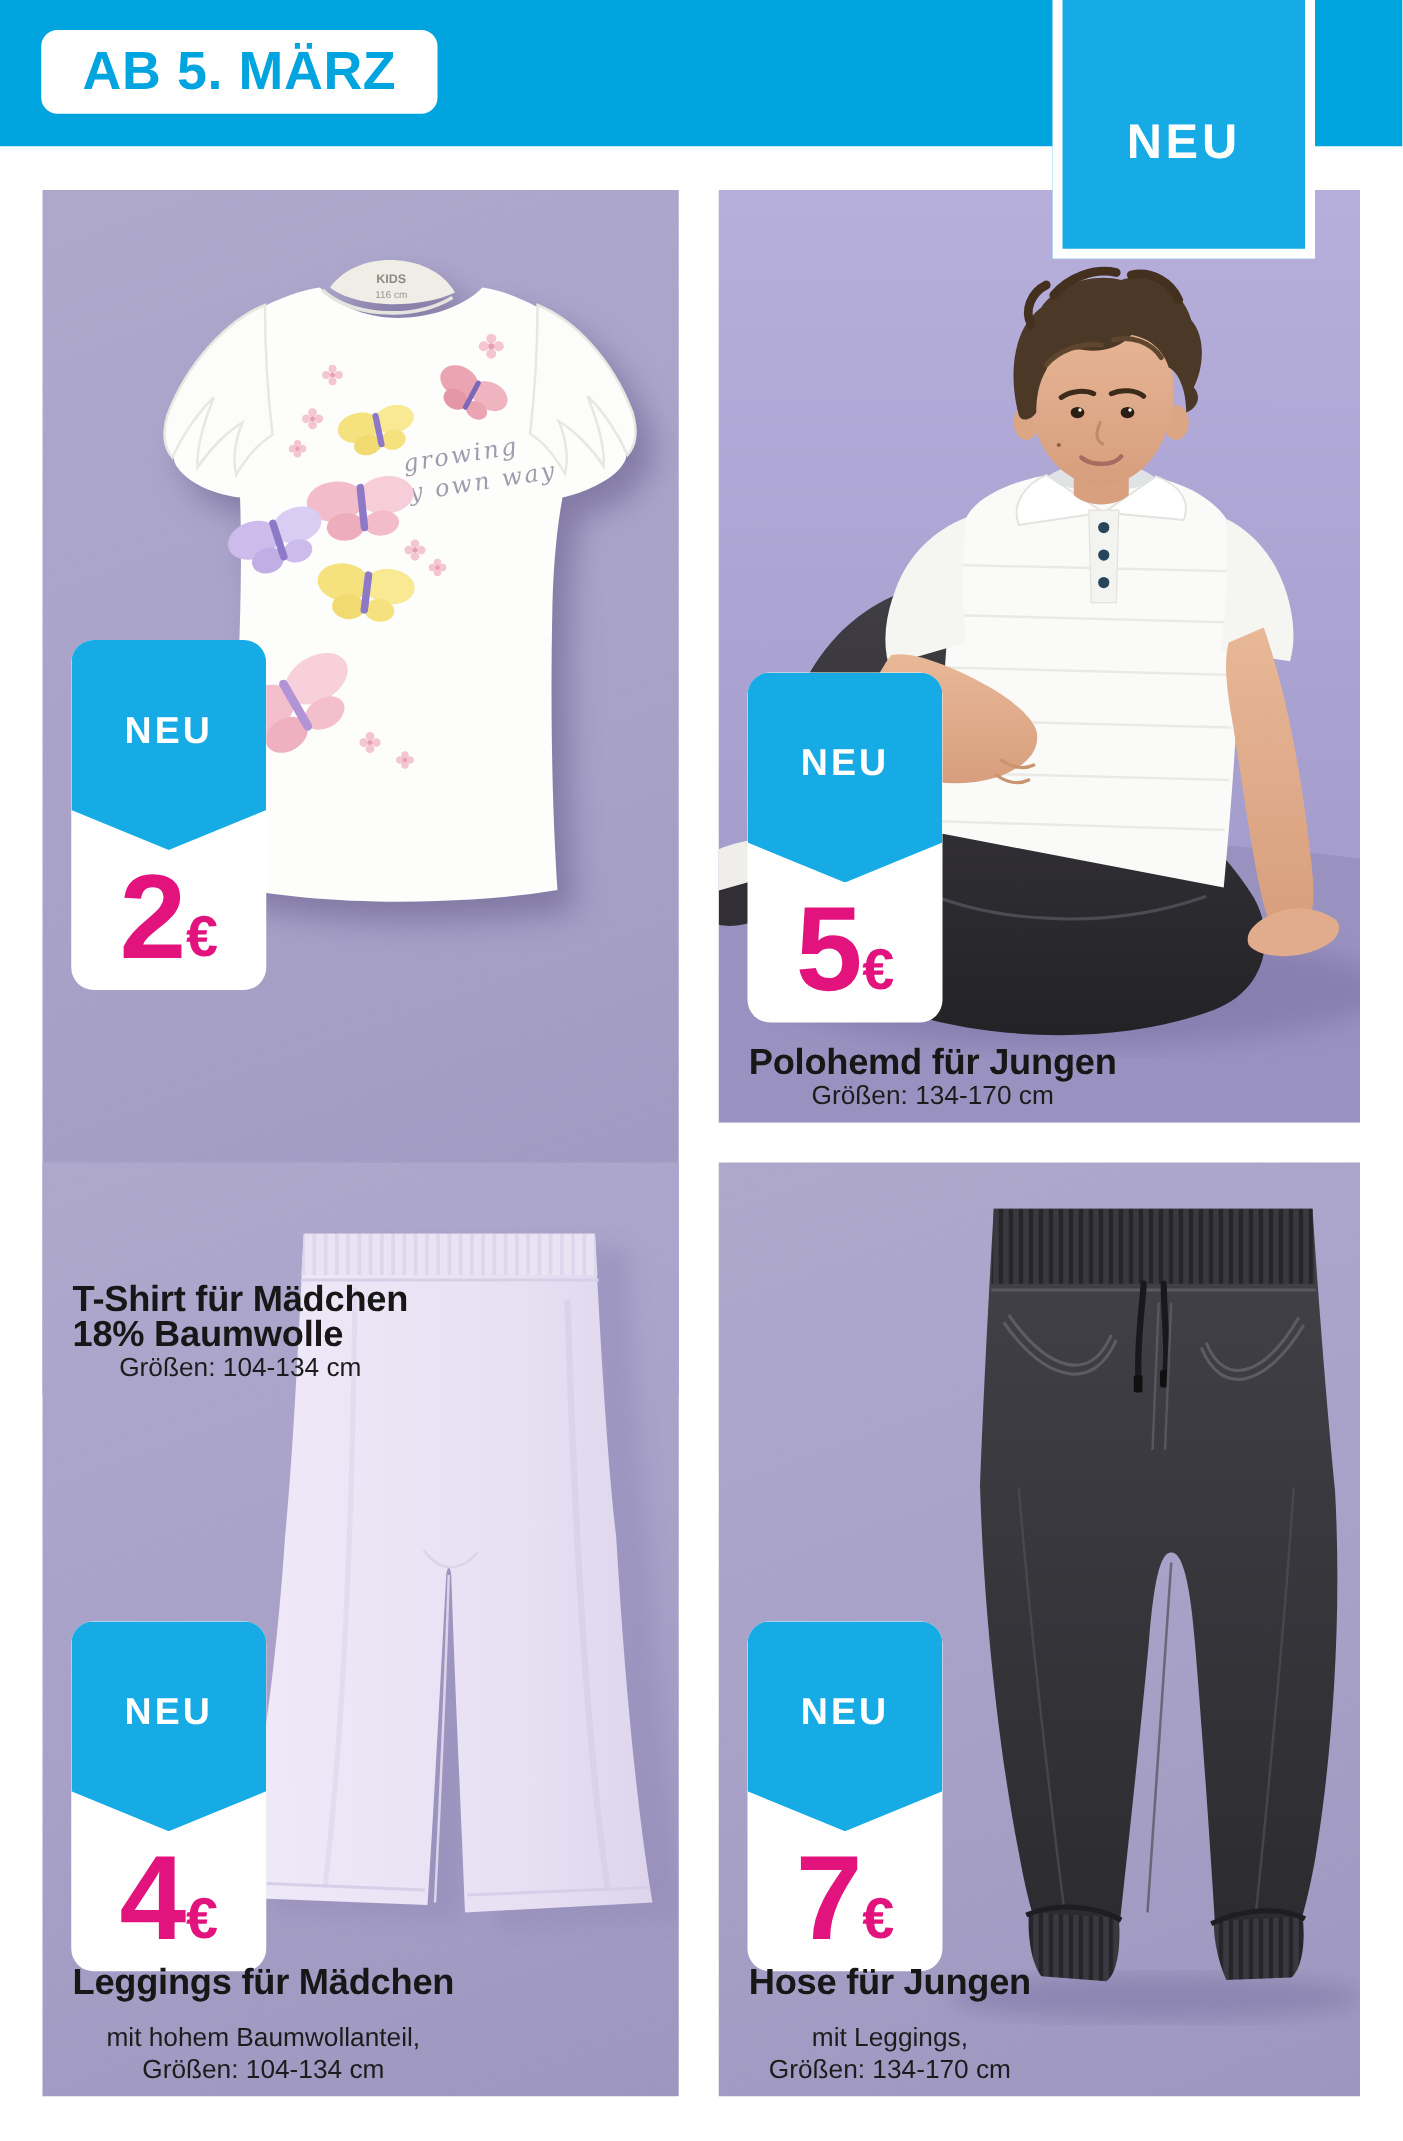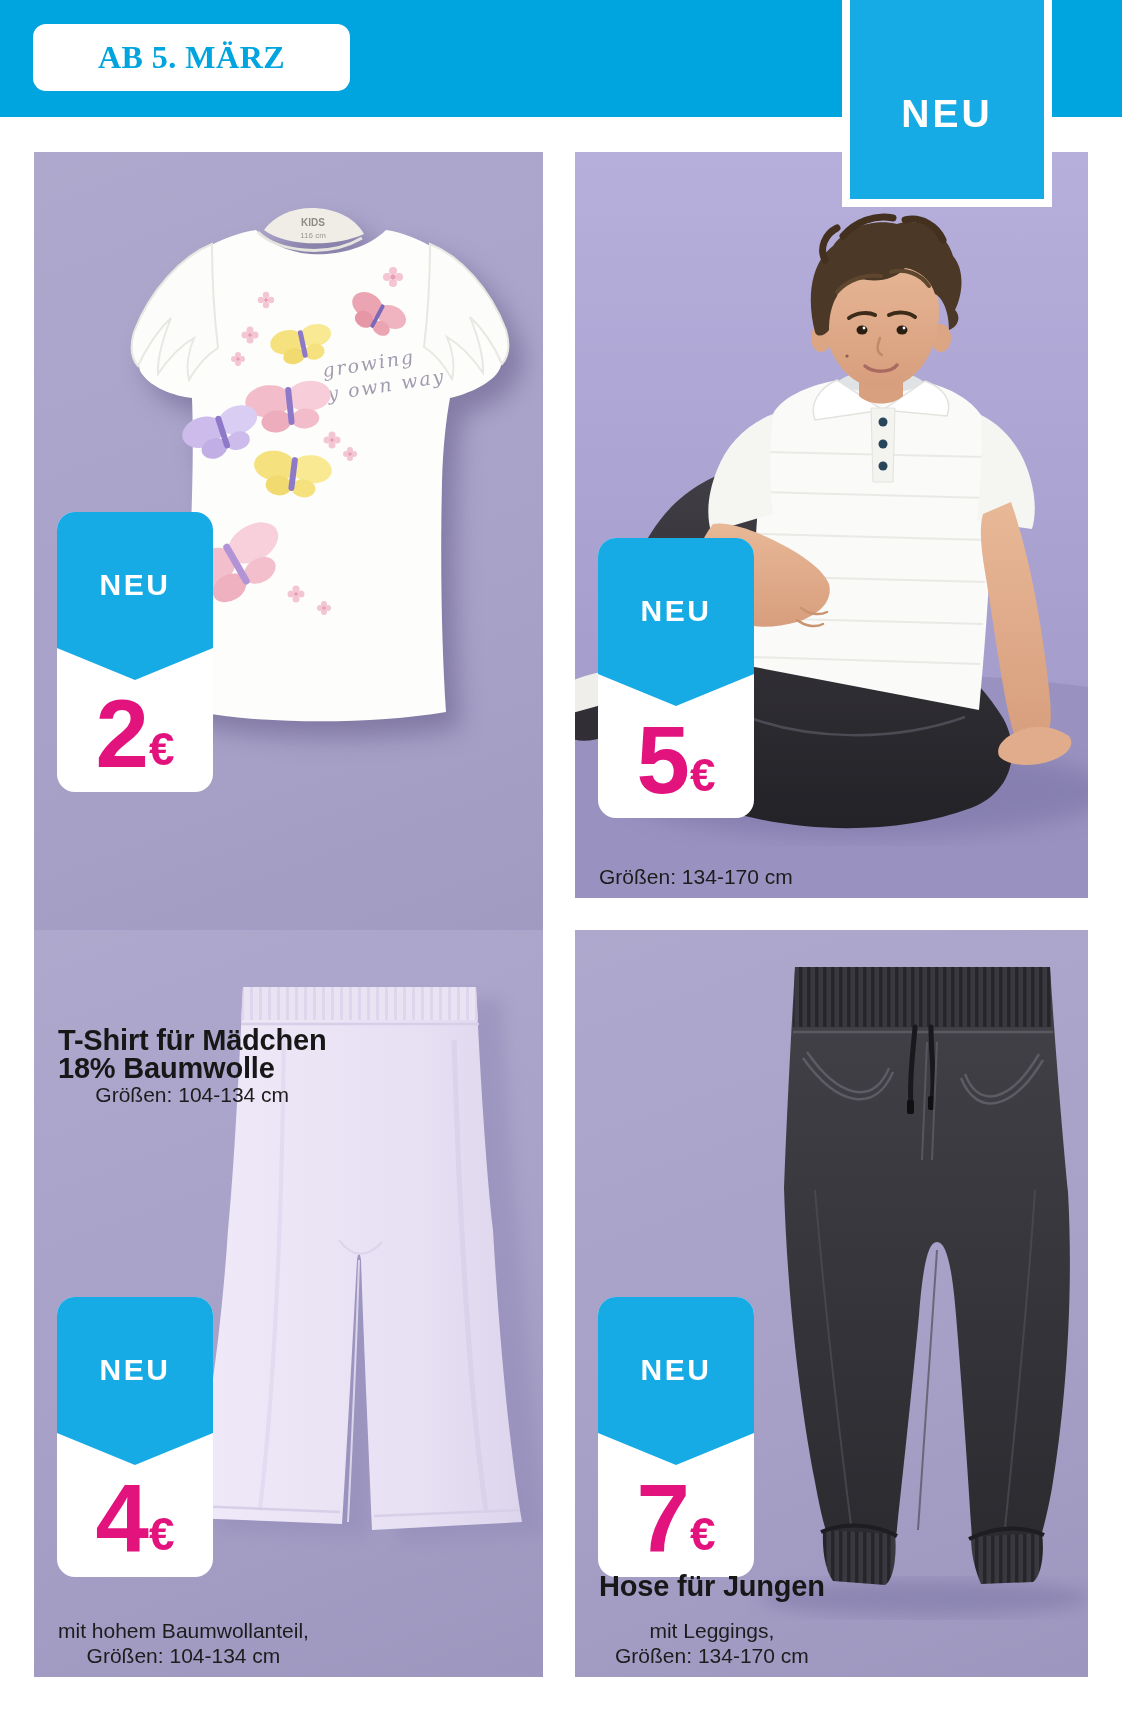--- a/index.html
+++ b/index.html
@@ -12,21 +12,21 @@
   html,body{margin:0;padding:0;}
   body{
     width:1122px;height:1713px;position:relative;background:#ffffff;
     font-family:"Liberation Sans",sans-serif;overflow:hidden;
   }
   
   .banner{position:absolute;left:0;top:0;width:1122px;height:117px;background:var(--banner-blue);}
   .date-badge{
     position:absolute;left:33px;top:24px;width:317px;height:67px;background:#fff;border-radius:13px;
     display:flex;align-items:center;justify-content:center;
-    color:var(--banner-blue);font-weight:bold;font-size:32px;letter-spacing:.5px;font-family:Liberation Serif, serif;
+    color:var(--banner-blue);font-weight:bold;font-size:43px;letter-spacing:.5px;
   }
   .corner-neu{
     position:absolute;left:842px;top:-10px;width:210px;height:217px;box-sizing:border-box;
     background:var(--badge-blue);border:8px solid #ffffff;z-index:20;
     display:flex;align-items:center;justify-content:center;padding-top:30px;
     color:#ffffff;font-weight:bold;font-size:39px;letter-spacing:3px;
   }
   
   .card{position:absolute;overflow:hidden;background:linear-gradient(160deg,#aea8cd 0%,#a7a1c8 55%,#9d97bf 100%);}
   .card-1{left:34px;top:152px;width:509px;height:964px;}
@@ -304,20 +304,21 @@
   <div class="price-badge bp-2">
     <div class="neu-part">
       <span>NEU</span>
     </div>
     <div class="price">
       <span class="digit">5</span>
       <span class="euro">€</span>
     </div>
   </div>
   <div class="card-text">
+    <div class="title">Polohemd für Jungen</div>
     <div class="sizes">Größen: 134-170 cm</div>
   </div>
 </div>
 
 <div class="card card-3">
   <svg width="509" height="747" viewBox="0 0 509 747">
     <defs>
       <linearGradient id="legg" x1="0" y1="0" x2="1" y2="0">
         <stop offset="0" stop-color="#efe9f8"></stop>
           <stop offset=".7" stop-color="#e7e0f3"></stop>
@@ -346,20 +347,21 @@
   <div class="price-badge bp-3">
     <div class="neu-part">
       <span>NEU</span>
     </div>
     <div class="price">
       <span class="digit">4</span>
       <span class="euro">€</span>
     </div>
   </div>
   <div class="card-text">
+    <div class="title">Leggings für Mädchen</div>
     <div class="detail">mit hohem Baumwollanteil,</div>
     <div class="sizes">Größen: 104-134 cm</div>
   </div>
 </div>
 
 <div class="card card-4">
   <svg width="513" height="747" viewBox="0 0 513 747">
     <defs>
       <linearGradient id="denim" x1="0" y1="0" x2="0" y2="1">
         <stop offset="0" stop-color="#434248"></stop>

